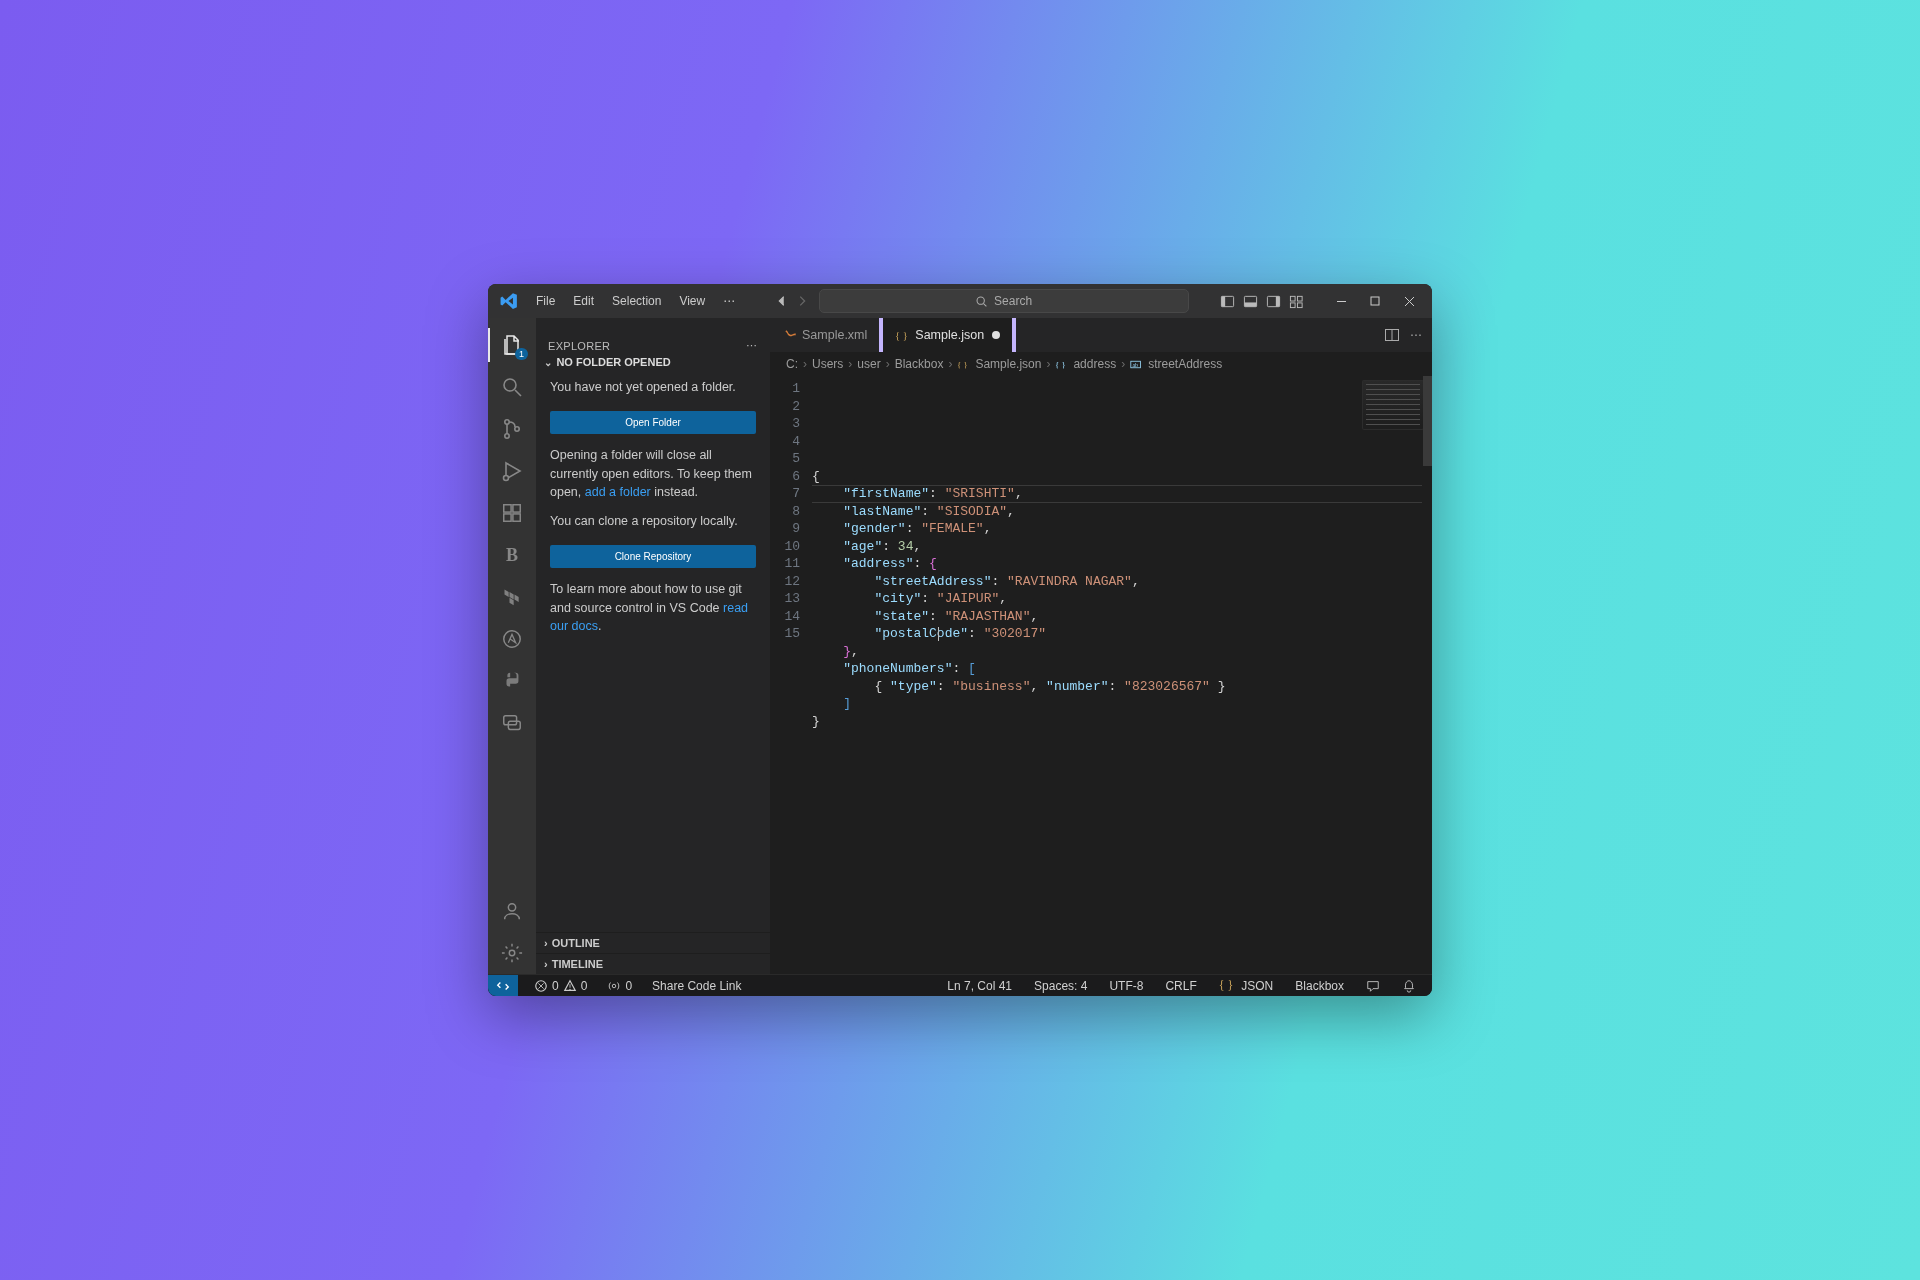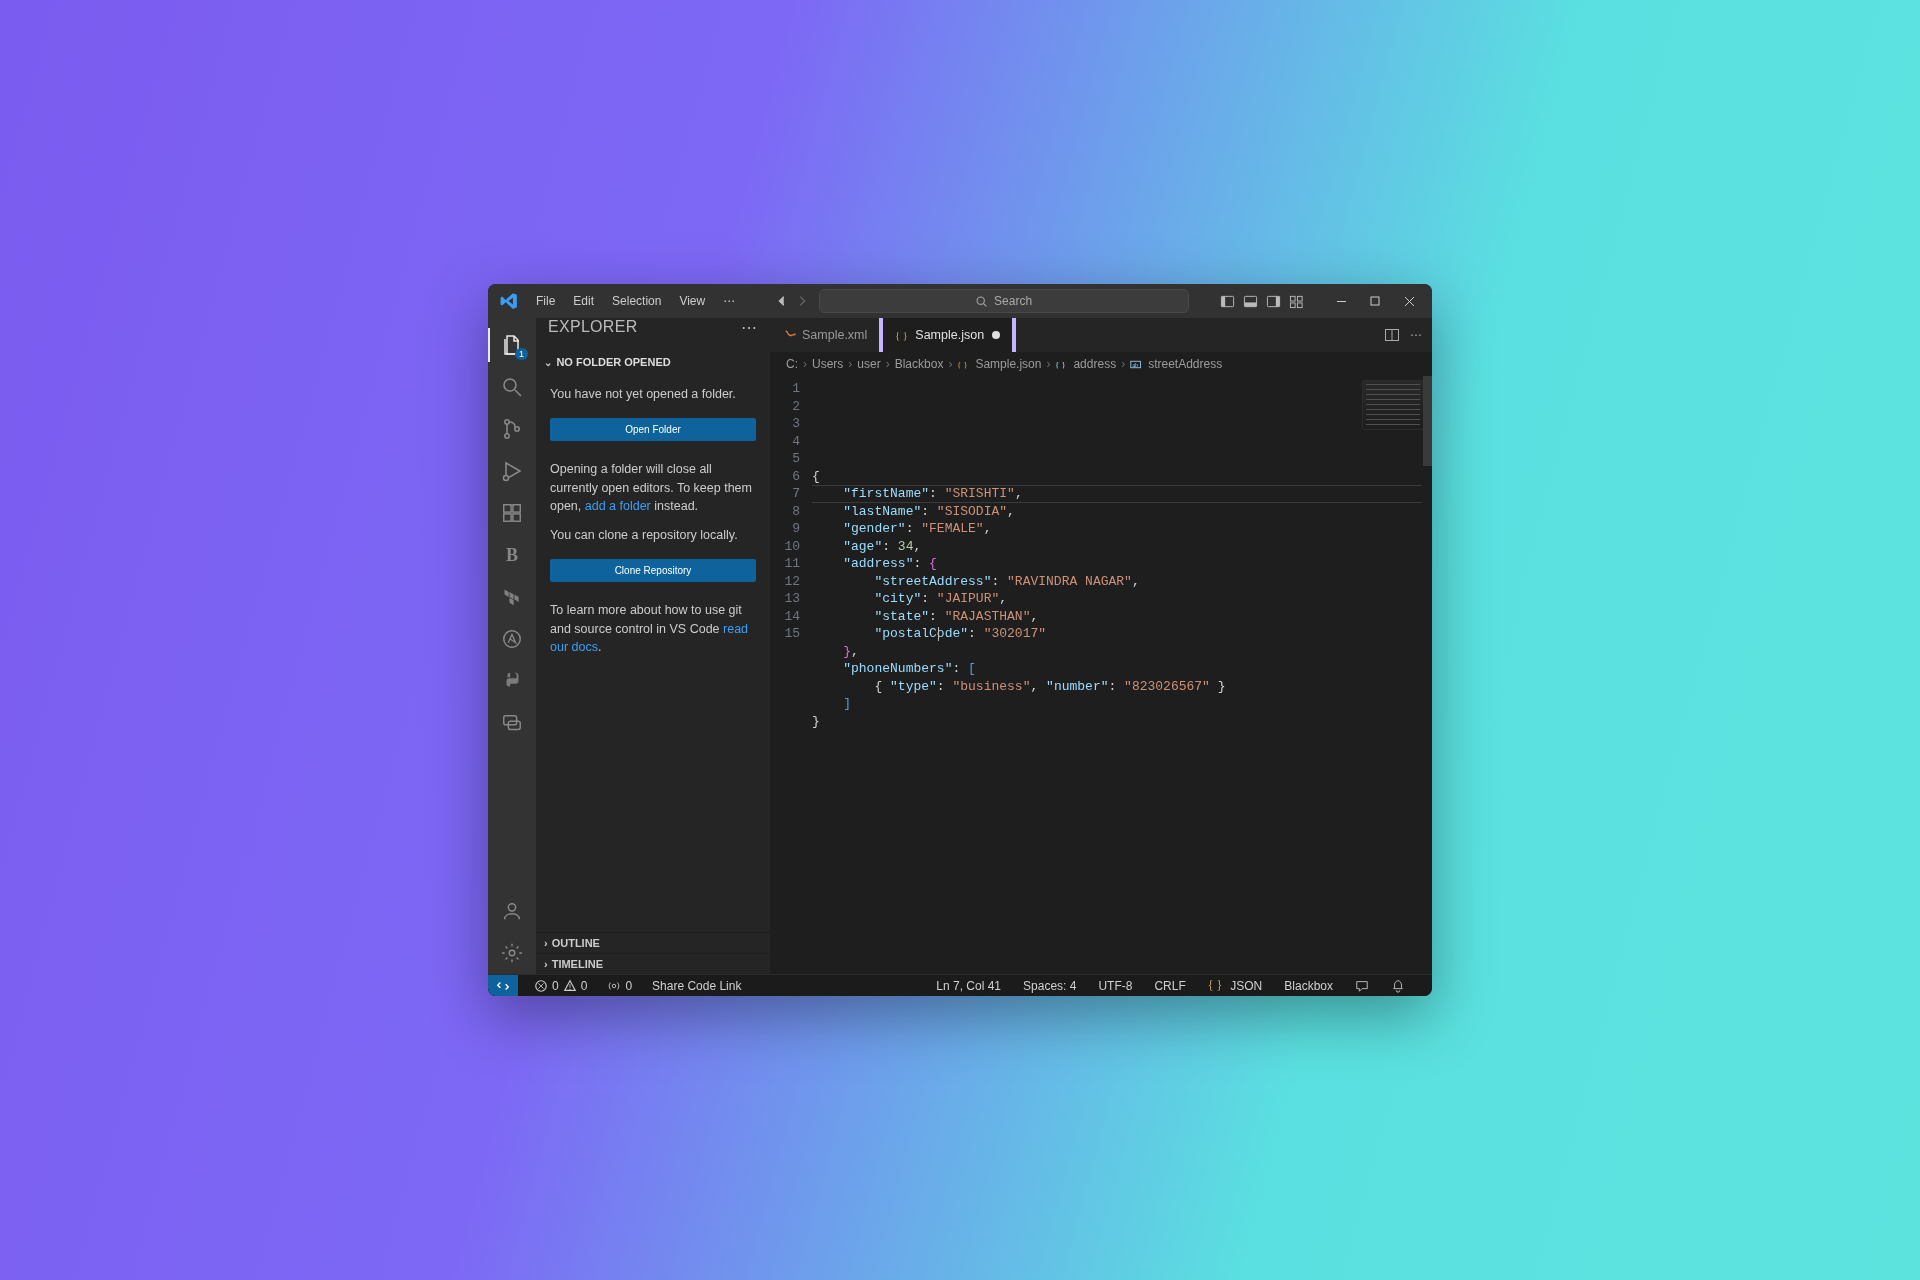--- a/index.html
+++ b/index.html
@@ -44,26 +44,26 @@
   padding-top:6px;
 }
 .act-item { width:48px; height:42px; display:flex; align-items:center;justify-content:center; color:#888; position:relative;}
 .act-item.active { color:#e8e8e8; }
 .act-item.active::before { content:""; position:absolute; left:0; top:4px; bottom:4px; width:2px; background:#e8e8e8;}
 .act-badge { position:absolute; bottom:6px; right:8px; background:#0e639c; color:#fff; font-size:9px; border-radius:8px; padding:0 4px; line-height:12px;}
 .activitybar .spacer { flex:1; }
 .sidebar {
   width:234px; background:#252526; display:flex; flex-direction:column; min-height:0;
 }
-.sb-header { height:34px; display:flex; align-items:flex-start; justify-content:space-between; padding:0 12px; font-size:16px; letter-spacing:.3px; color:#bbb;}
+.sb-header { height:34px; display:flex; align-items:flex-end; justify-content:space-between; padding:0 12px; font-size:11px; letter-spacing:.3px; color:#bbb;}
 .sb-title { text-transform:uppercase; }
 .sb-sect { padding:4px 0 4px 8px; font-size:11px; font-weight:600; color:#ddd; display:flex; align-items:center; gap:4px;}
 .sb-sect .chev { font-size:10px; color:#ccc;}
 .sb-body { padding:6px 14px; color:#ccc; font-size:12.5px; line-height:1.5;}
-.sb-body p { margin-bottom:10px;margin-top:7px; }
+.sb-body p { margin-bottom:10px; }
 .btn { width:100%; background:#0e639c; color:#fff; border:none; padding:6px 0; border-radius:2px; font-size:10px; margin:4px 0 12px; cursor:pointer;}
 .linkish { color:#3a9ff3; cursor:pointer; }
 .sb-bottom { margin-top:auto; }
 .sb-collapsed { padding:4px 0 4px 8px; font-size:11px; font-weight:600; color:#ccc; display:flex;align-items:center;gap:4px; border-top:1px solid #1e1e1e;}
 .editor { flex:1; display:flex; flex-direction:column; min-width:0; background:#1e1e1e;}
 .tabs { height:34px; background:#252526; display:flex; align-items:stretch; }
 .tab { display:flex; align-items:center; gap:6px; padding:0 12px; color:#999; border-right:4px solid #c4b5fd; font-size:12.5px; position:relative; cursor:pointer;justify-content:space-between;}
 .tab.active { background:#1e1e1e; color:#e0e0e0; }
 .tab .dot { width:8px;height:8px;border-radius:50%; background:#e0e0e0; margin-left:2px;}
 .tabs-right { margin-left:auto; display:flex; align-items:center; gap:10px; padding:0 10px; color:#aaa;}
@@ -85,21 +85,21 @@
 .minimap::after{content:"";position:absolute;inset:4px;background:
   repeating-linear-gradient(180deg,#555 0 1px,transparent 1px 5px);}
 .scroll-ind { position:absolute; top:0; right:0; width:9px; height:90px; background:#3a3a3a;}
 .statusbar {
   height:22px; background:#1b1b1c; display:flex; align-items:center; font-size:12px; color:#d0d0d0;
   border-top:1px solid #2a2a2a;
 }
 .sb-left { display:flex; align-items:center; gap:12px; }
 .remote { background:#0e639c; height:22px; width:30px; display:flex;align-items:center;justify-content:center; color:#fff;}
 .sbi { display:flex; align-items:center; gap:4px; color:#d0d0d0; padding:0 4px;}
-.sb-rightbar { margin-left:auto; display:flex; align-items:center; gap:14px; padding-right:23px;}
+.sb-rightbar { margin-left:auto; display:flex; align-items:center; gap:14px; padding-right:12px;}
 .ic { display:inline-flex; }
 svg { display:block; }
 .text-caret { display:inline-block; width:1px; height:14px; background:#bdbdbd; vertical-align:-2px; margin:0 0 0 2px;}
 </style>
 </head>
 <body>
 
 <div class="window">
 
   <div class="titlebar">

